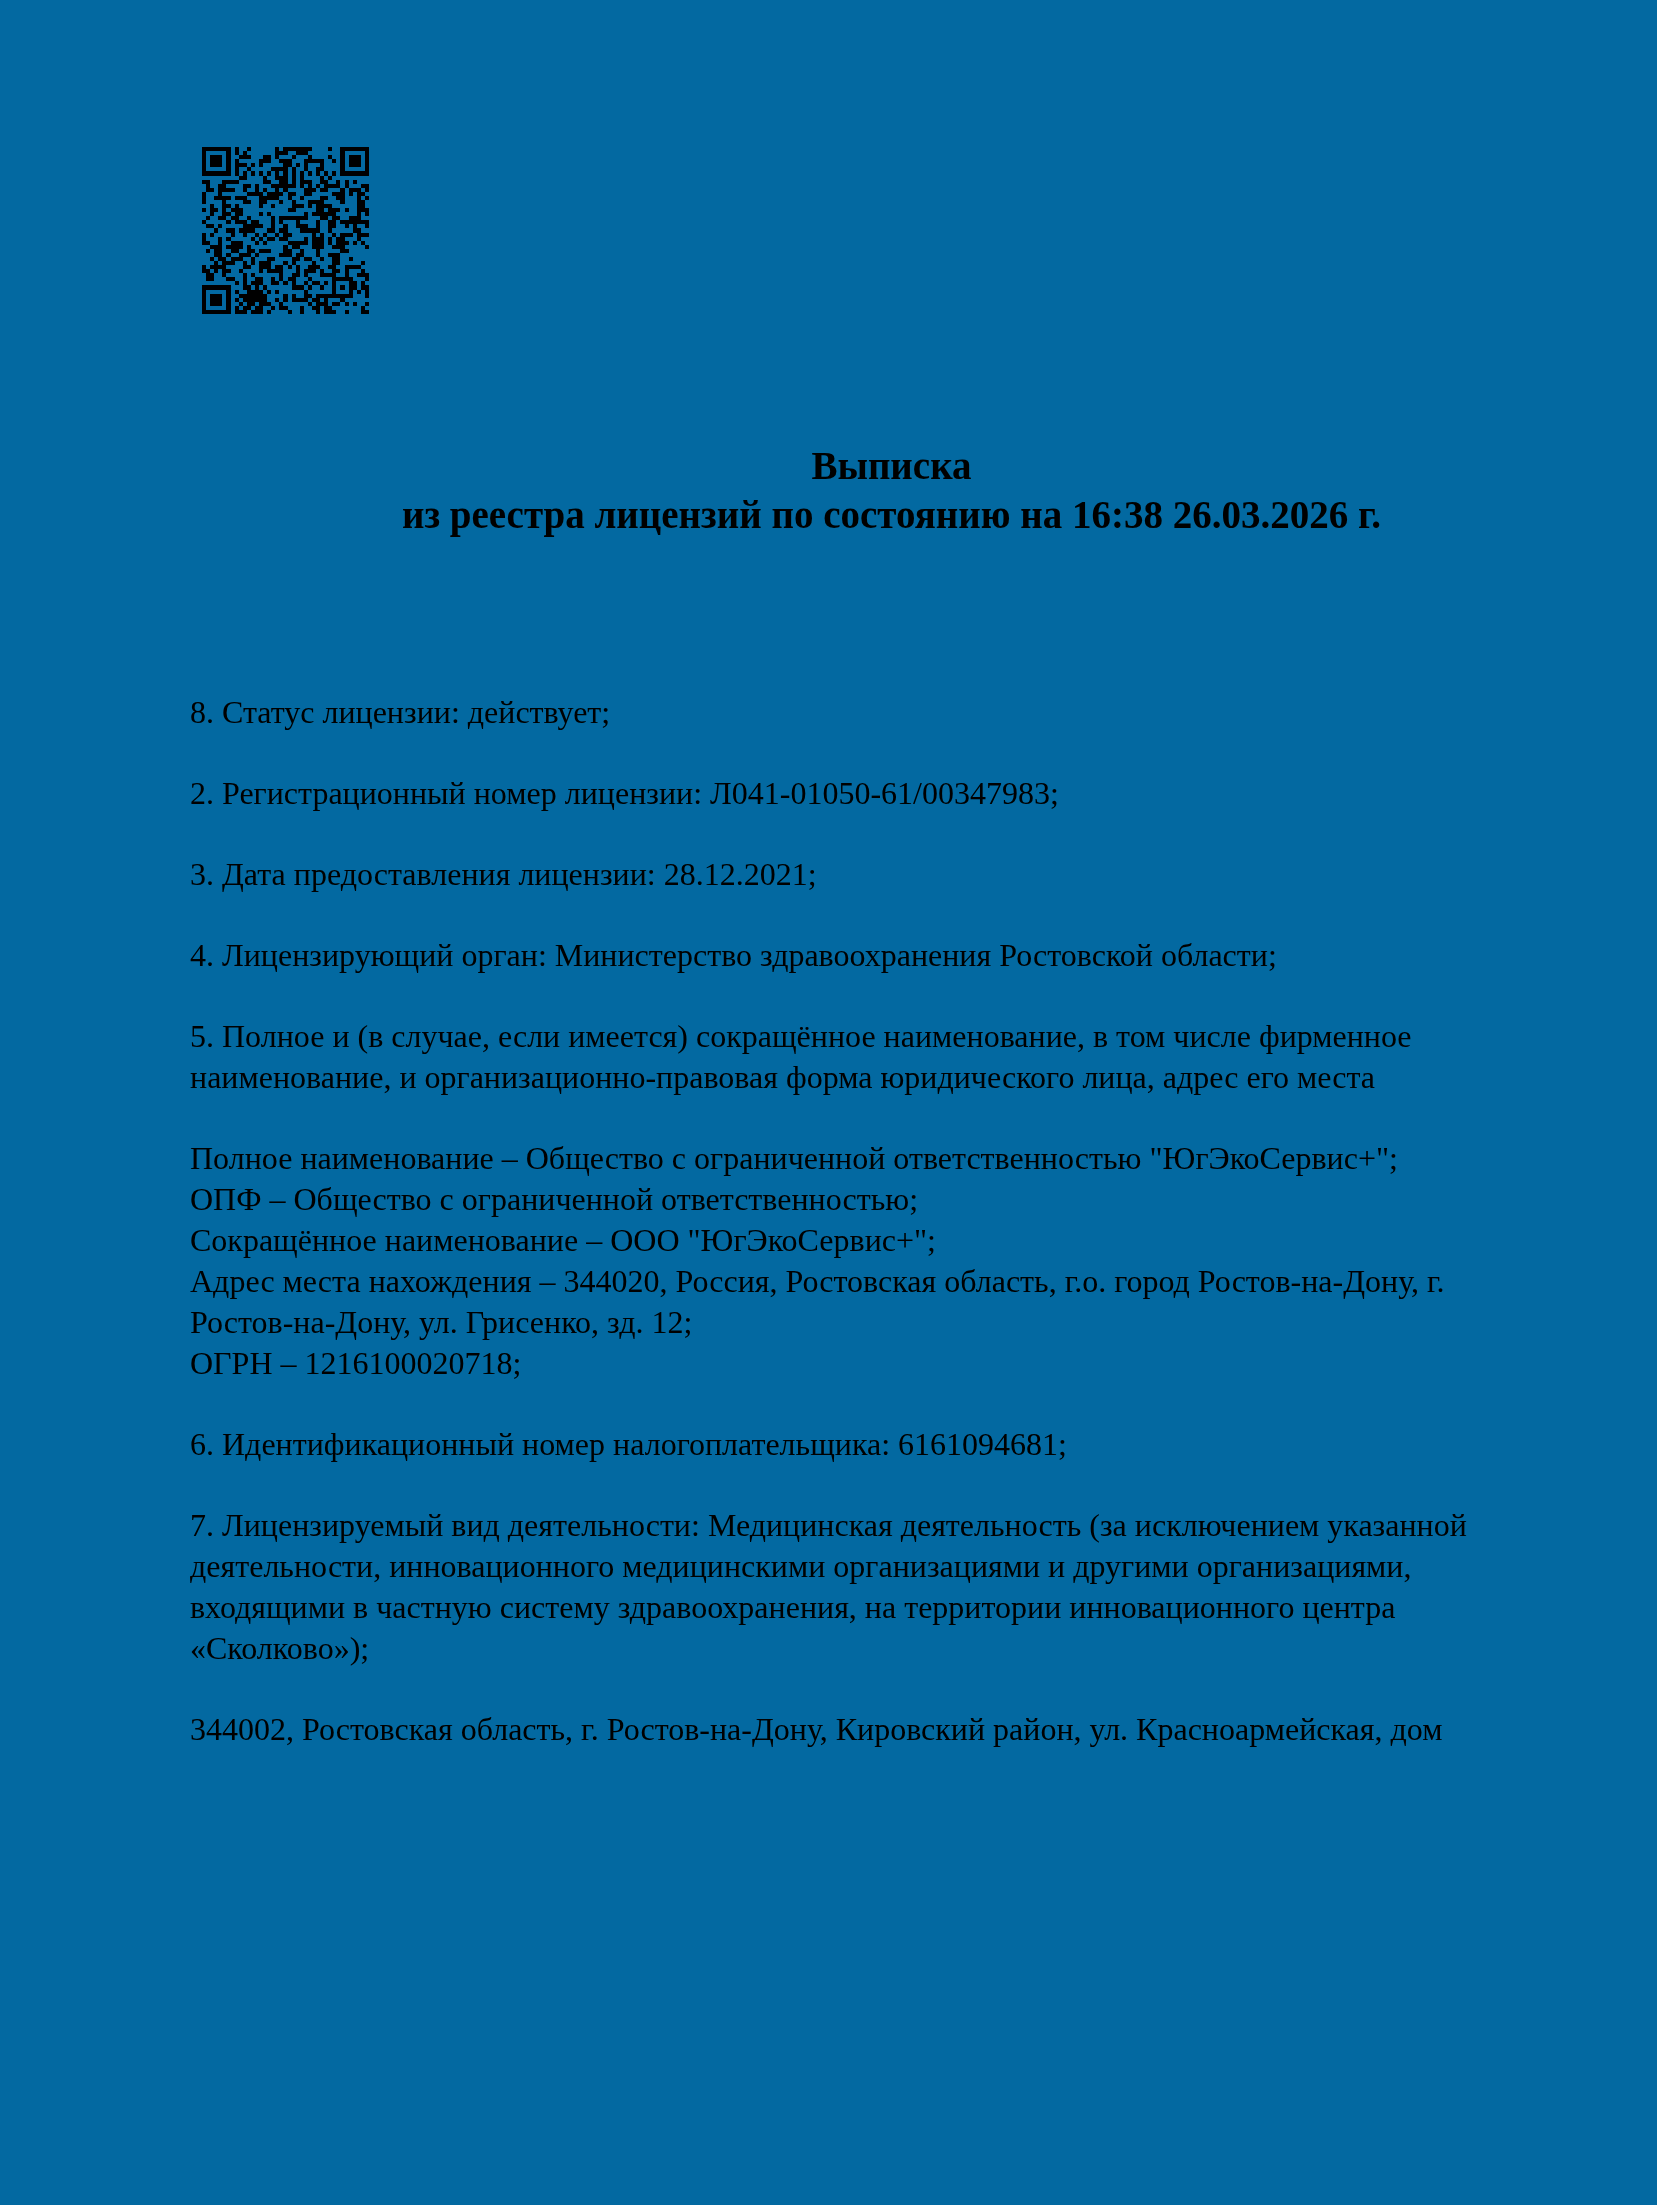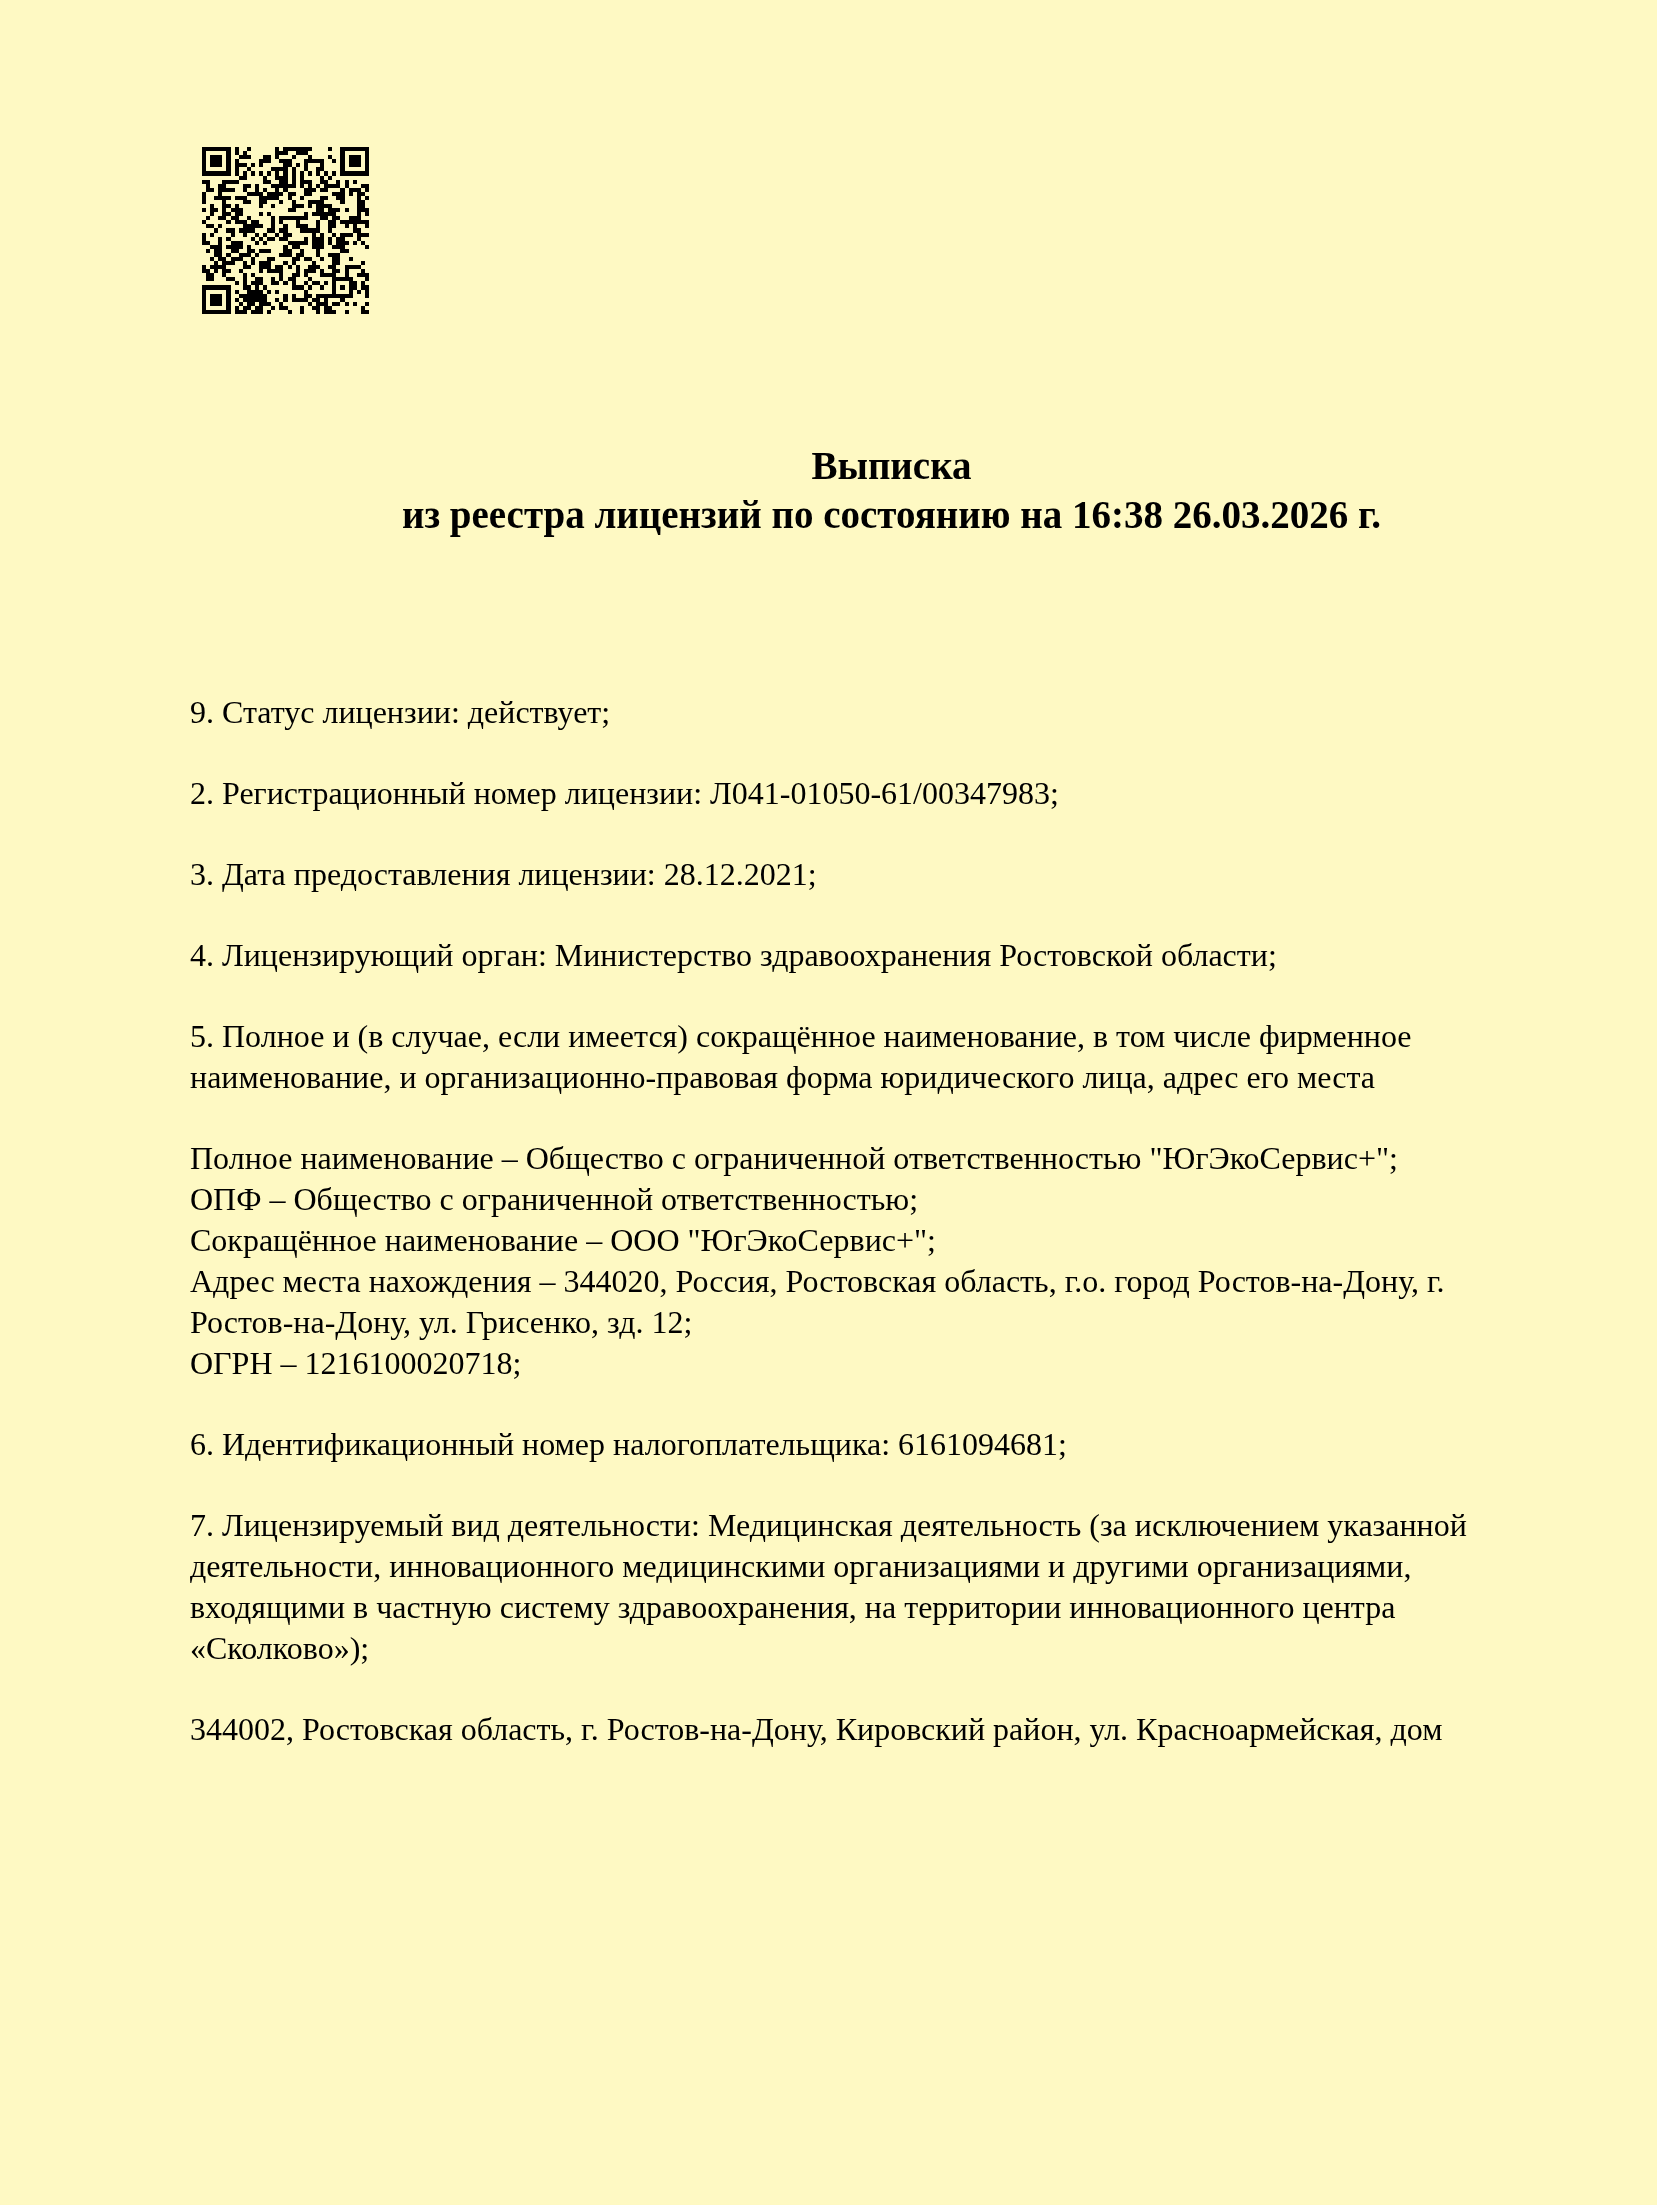--- a/index.html
+++ b/index.html
@@ -1,19 +1,19 @@
 <!DOCTYPE html>
 <html style="font-size:10.7px"><head>
 <meta charset="utf-8">
 <style>
   html,body{margin:0;padding:0;background:#888;}
   .page{
     position:relative;
     width:1657px;height:2205px;
-    background:#fef9c3;
+    background:#0369a1;
     color:#000000;
     font-family:"Liberation Serif","DejaVu Serif",serif;
     overflow:hidden;
   }
   .qr{
     position:absolute;left:202px;top:147px;width:167px;height:167px;
   }
   .qr svg{display:block;width:167px;height:167px;}
   .title-block{
     position:absolute;left:190px;top:441px;width:1403px;
@@ -822,21 +822,21 @@
 
   <div class="title-block">
     <div class="line">Выписка</div>
     <div class="line">из реестра лицензий по состоянию на 16:38 26.03.2026 г.</div>
   </div>
 
 
   <div class="body-text">
 
     <div class="para">
-      <div class="line">9. Статус лицензии: действует;</div>
+      <div class="line">8. Статус лицензии: действует;</div>
     </div>
 
     <div class="para">
       <div class="line">2. Регистрационный номер лицензии: Л041-01050-61/00347983;</div>
     </div>
 
     <div class="para">
       <div class="line">3. Дата предоставления лицензии: 28.12.2021;</div>
     </div>
 

